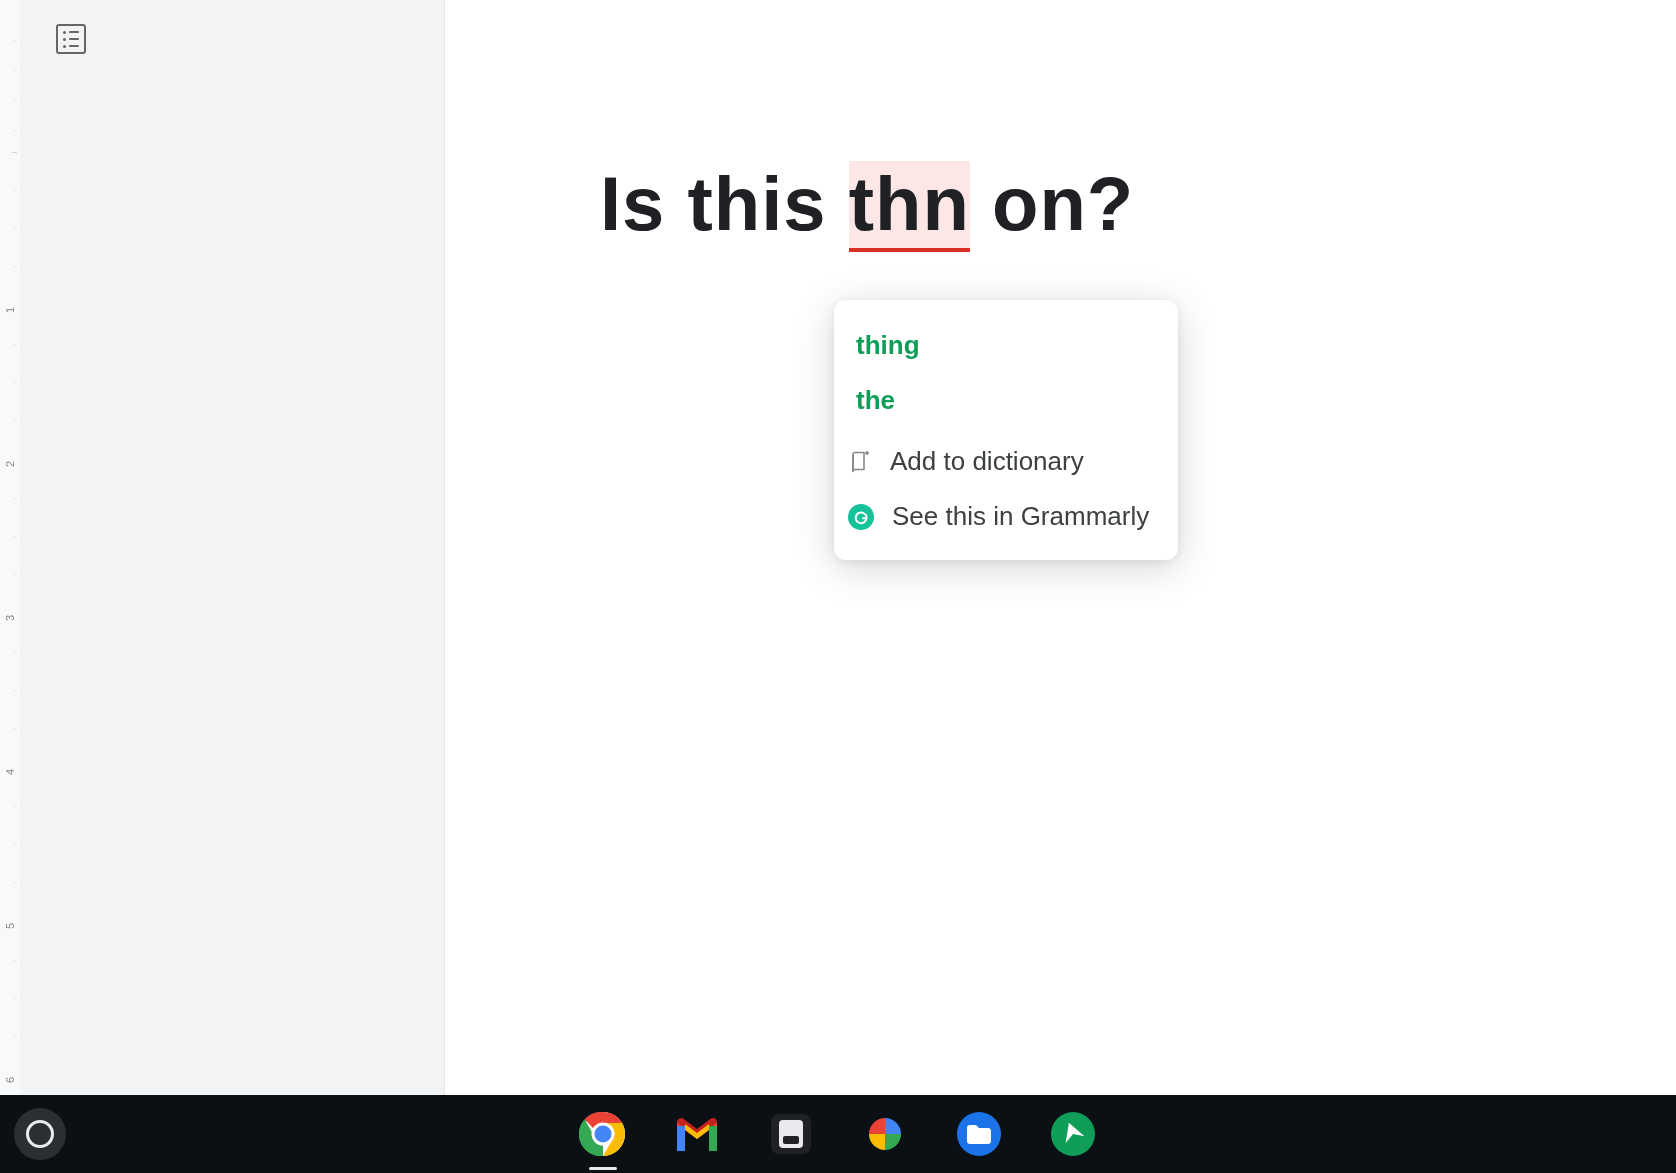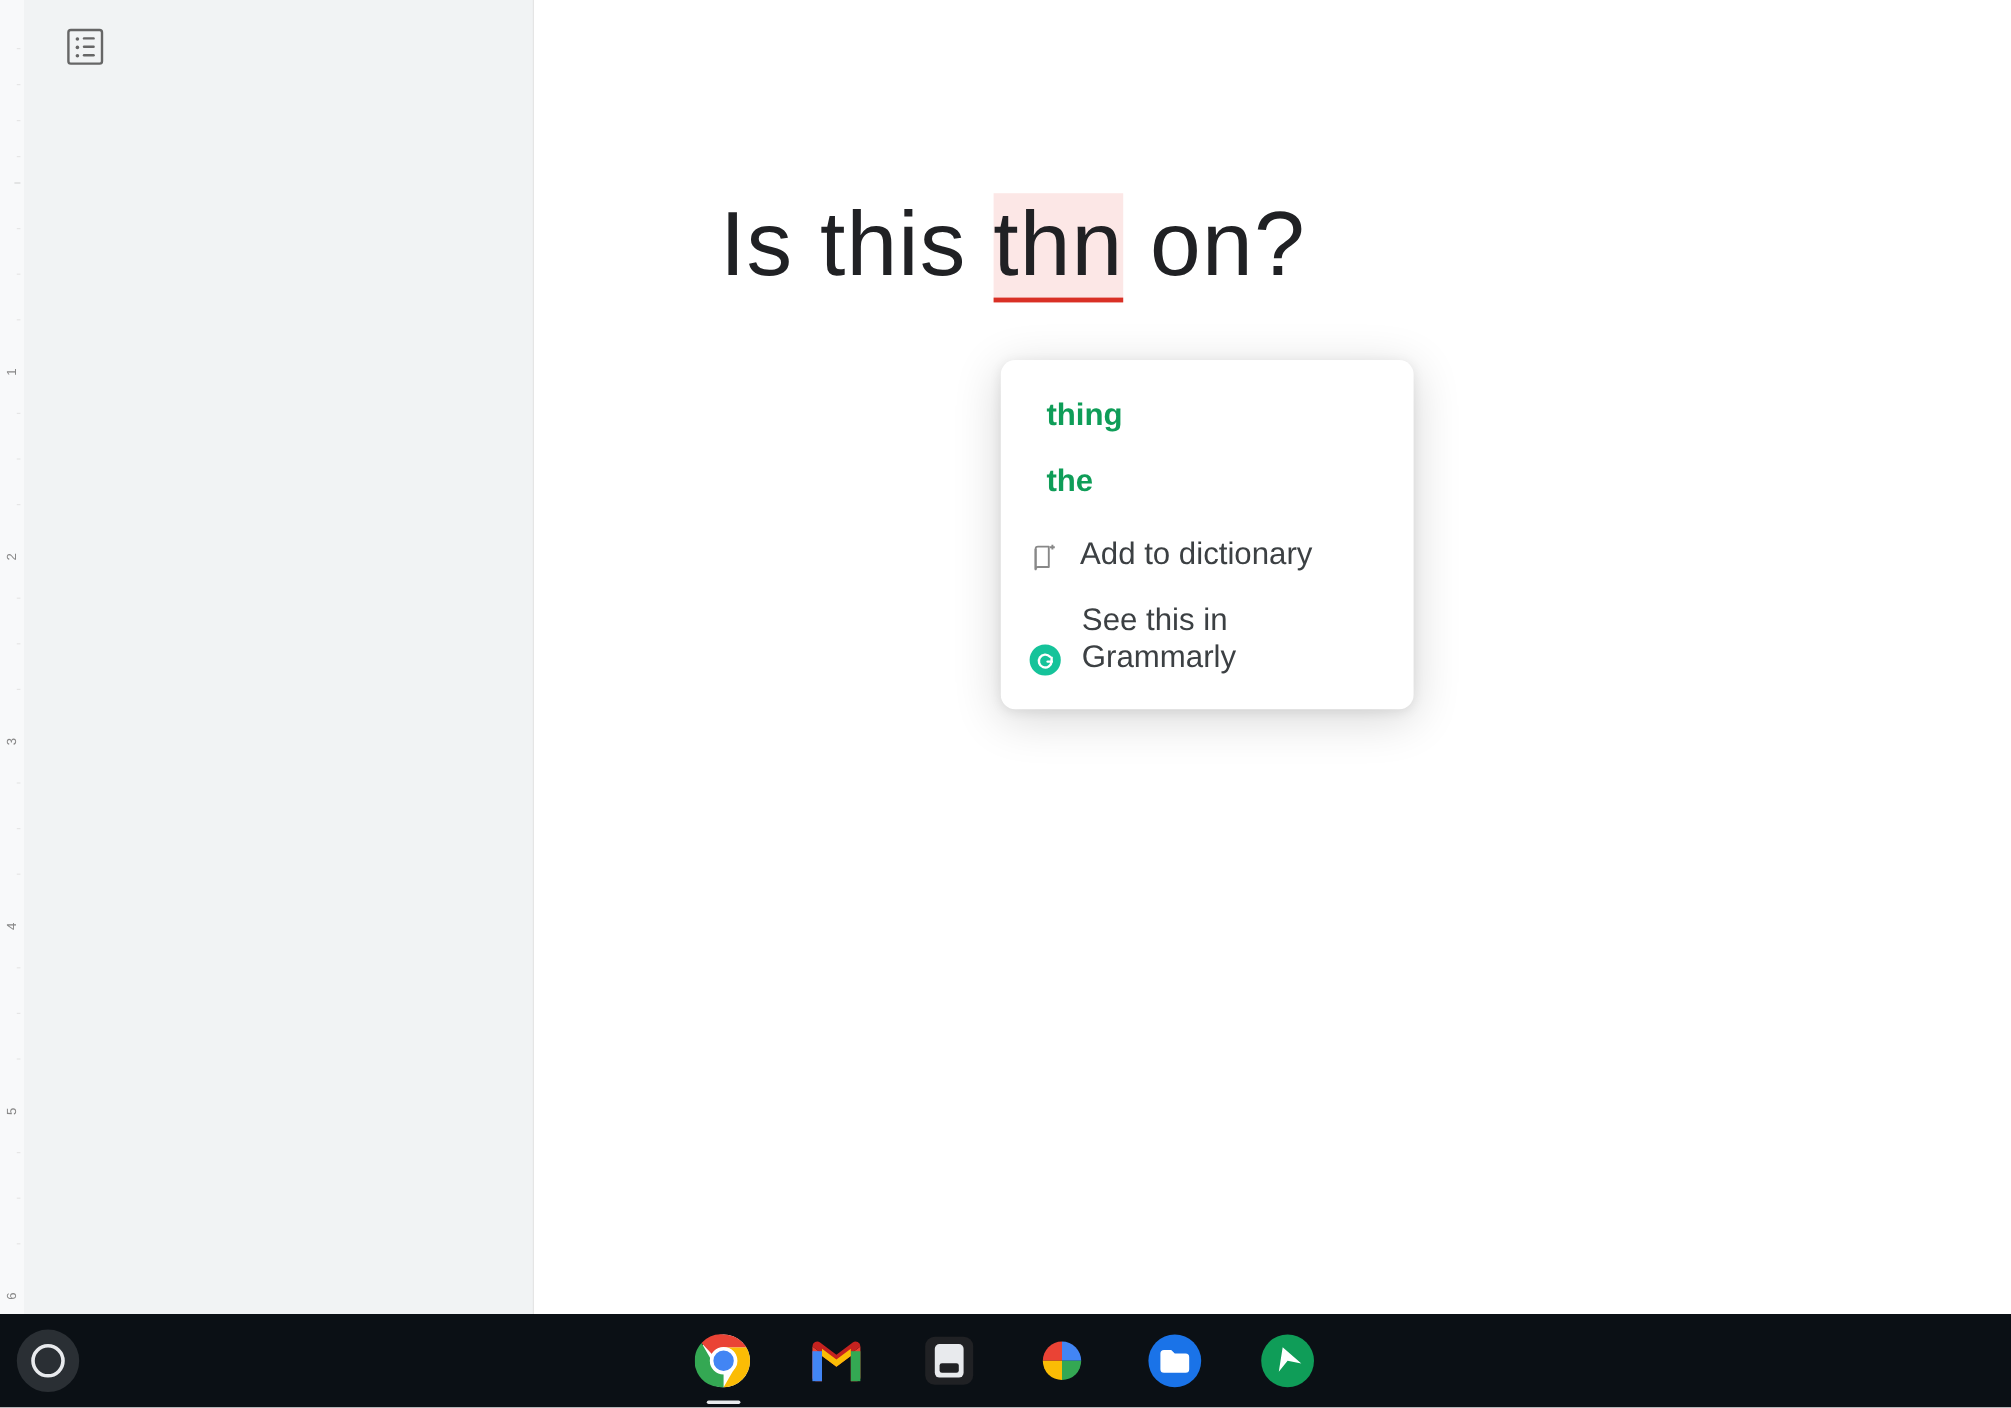--- a/index.html
+++ b/index.html
@@ -101,21 +101,21 @@
     height: 1100px;
     background: #ffffff;
     box-shadow: -1px 0 0 #e5e5e5;
   }
 
   .doc-text {
     position: absolute;
     left: 600px;
     top: 160px;
     font-size: 76px;
-    font-weight: 400;
+    font-weight: 700;
     color: #202124;
     letter-spacing: 1px;
     white-space: nowrap;
   }
   .misspell {
     background: rgba(229, 57, 53, 0.12);
     border-bottom: 4px solid #d93025;
     padding-bottom: 2px;
   }
 
@@ -127,29 +127,29 @@
     width: 344px;
     background: #fff;
     border-radius: 12px;
     box-shadow: 0 8px 40px rgba(0,0,0,0.16), 0 2px 10px rgba(0,0,0,0.08);
     padding: 18px 0 16px 0;
     font-size: 26px;
   }
   .popup .sugg {
     color: #0f9d58;
     font-weight: 700;
-    padding: 12px 38px;
+    padding: 12px 22px;
     cursor: pointer;
   }
   .popup .divider { height: 6px; }
   .popup .action {
     display: flex;
-    align-items: flex-end;
+    align-items: center;
     gap: 18px;
-    padding: 12px 24px;
+    padding: 12px 14px;
     color: #3c4043;
     cursor: pointer;
   }
   .popup .action svg { flex: 0 0 auto; }
   .popup .grammarly-badge {
     width: 26px; height:26px; border-radius:50%;
     background:#15c39a; display:flex; align-items:center; justify-content:center;
     color:#fff; font-weight:700; font-size:16px;
   }
 

